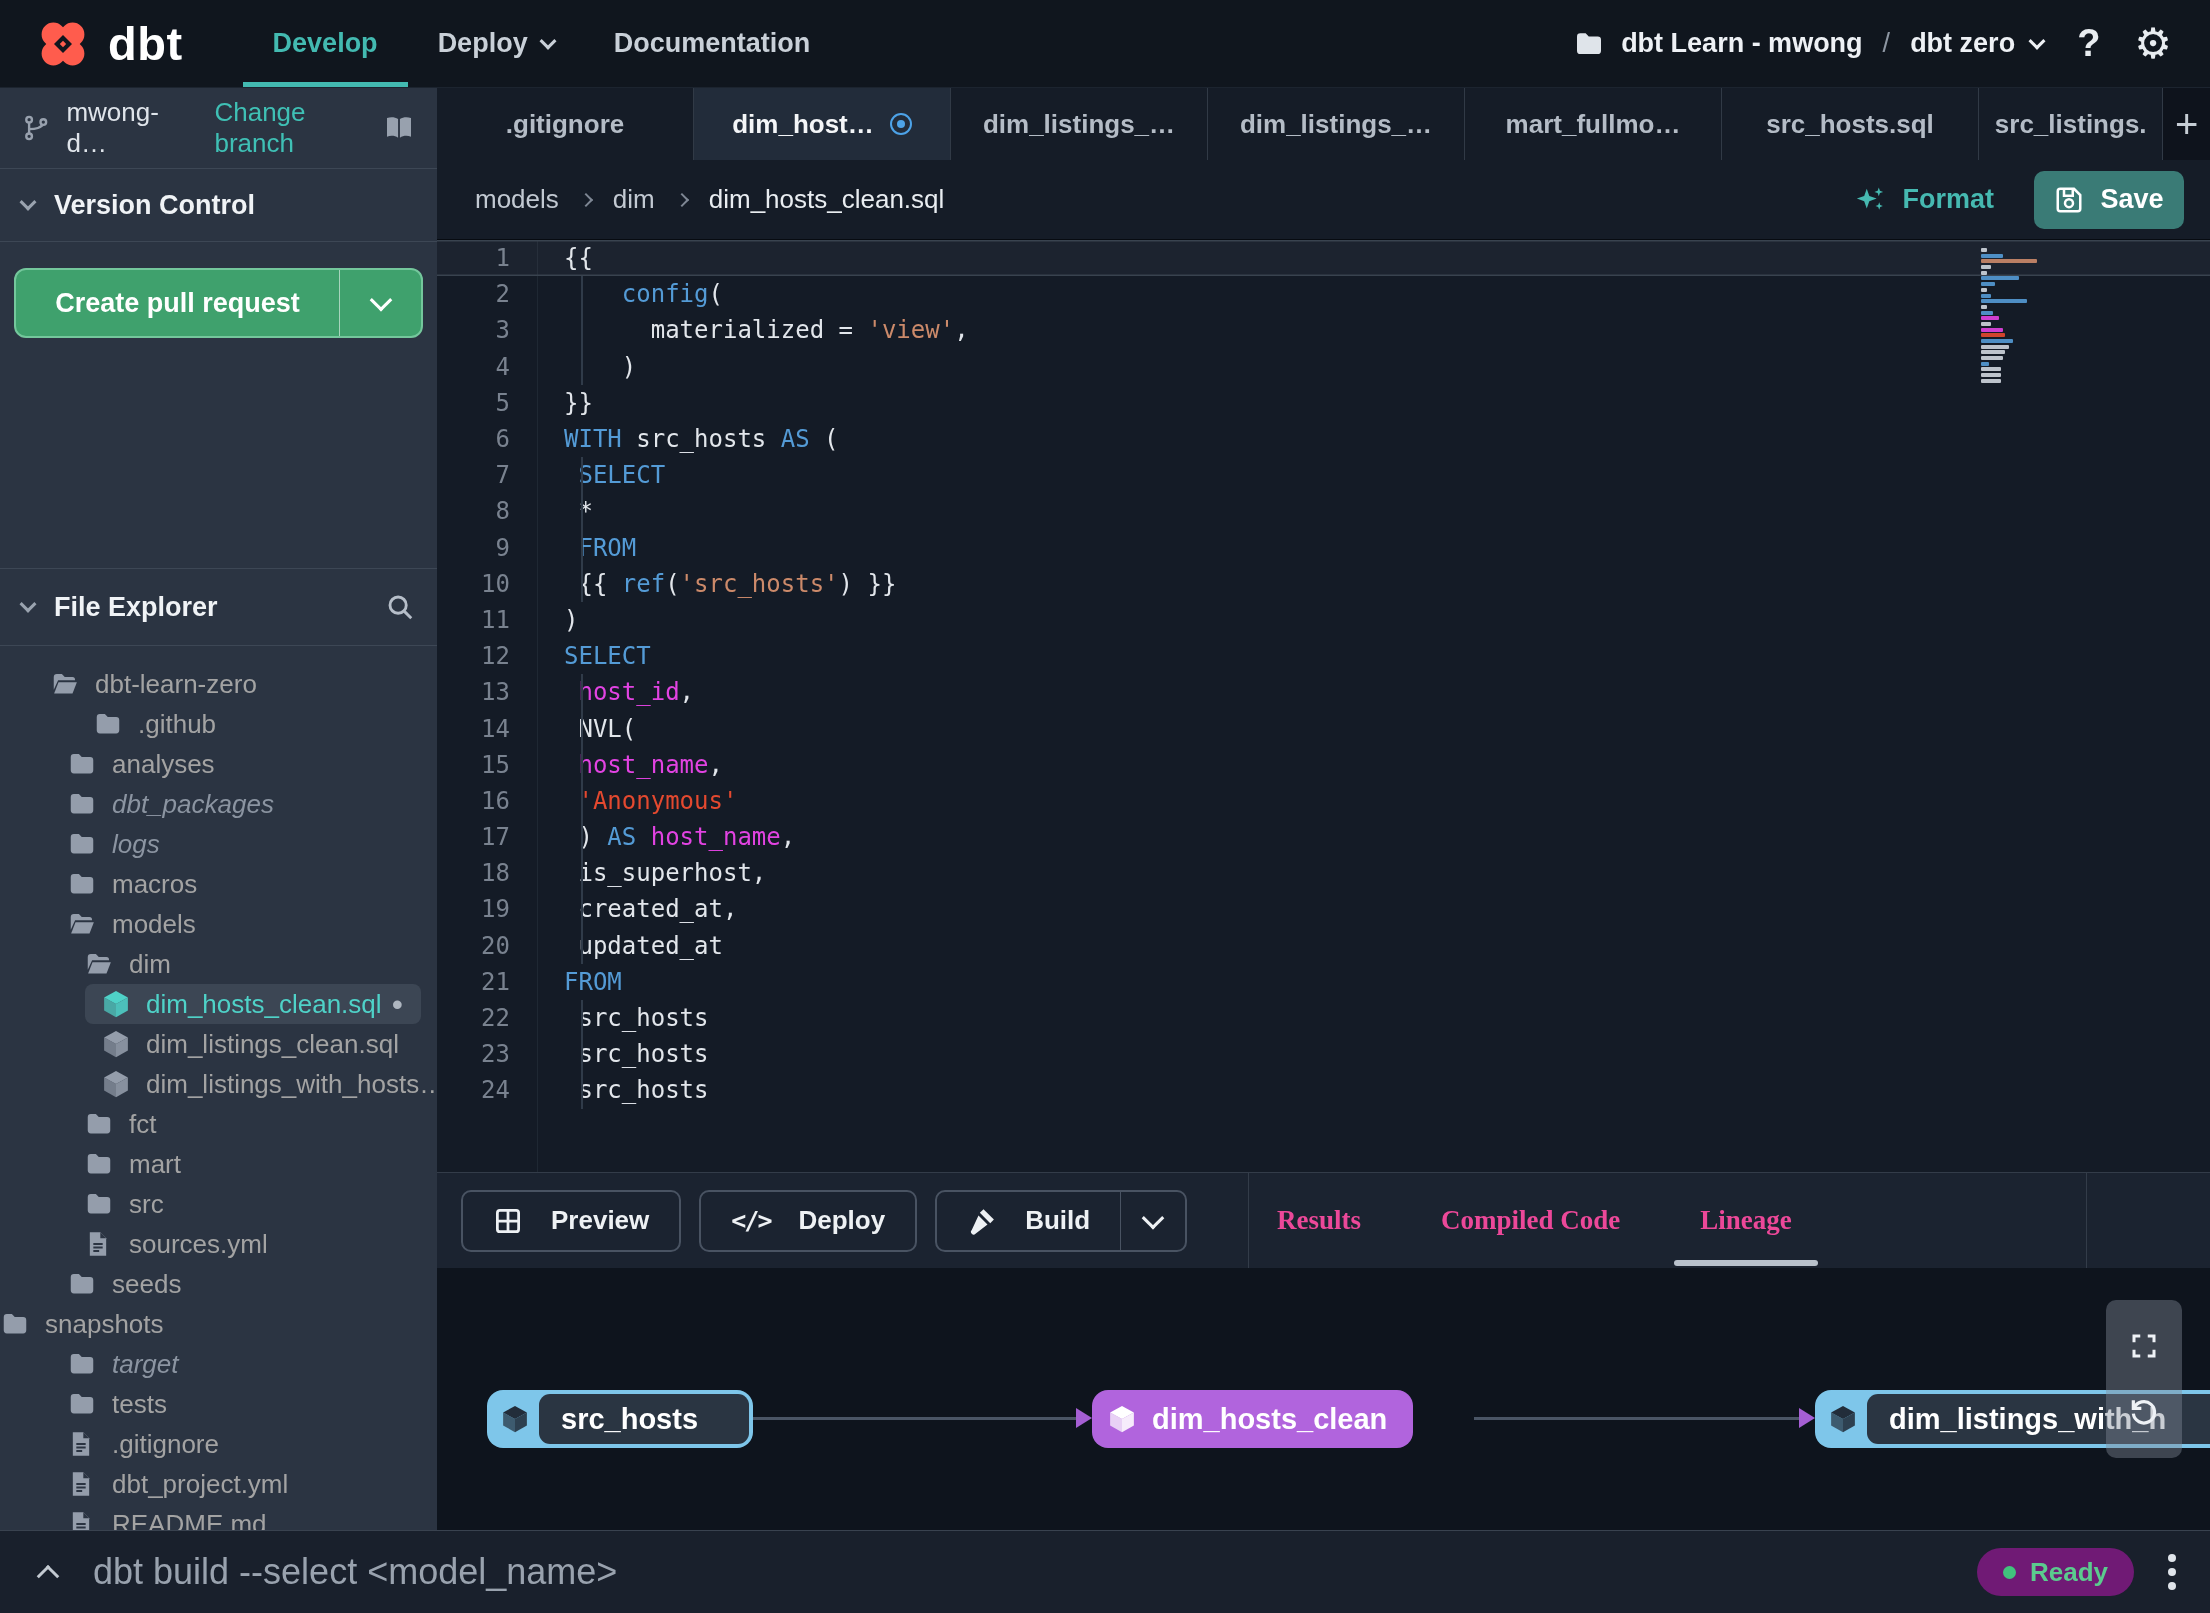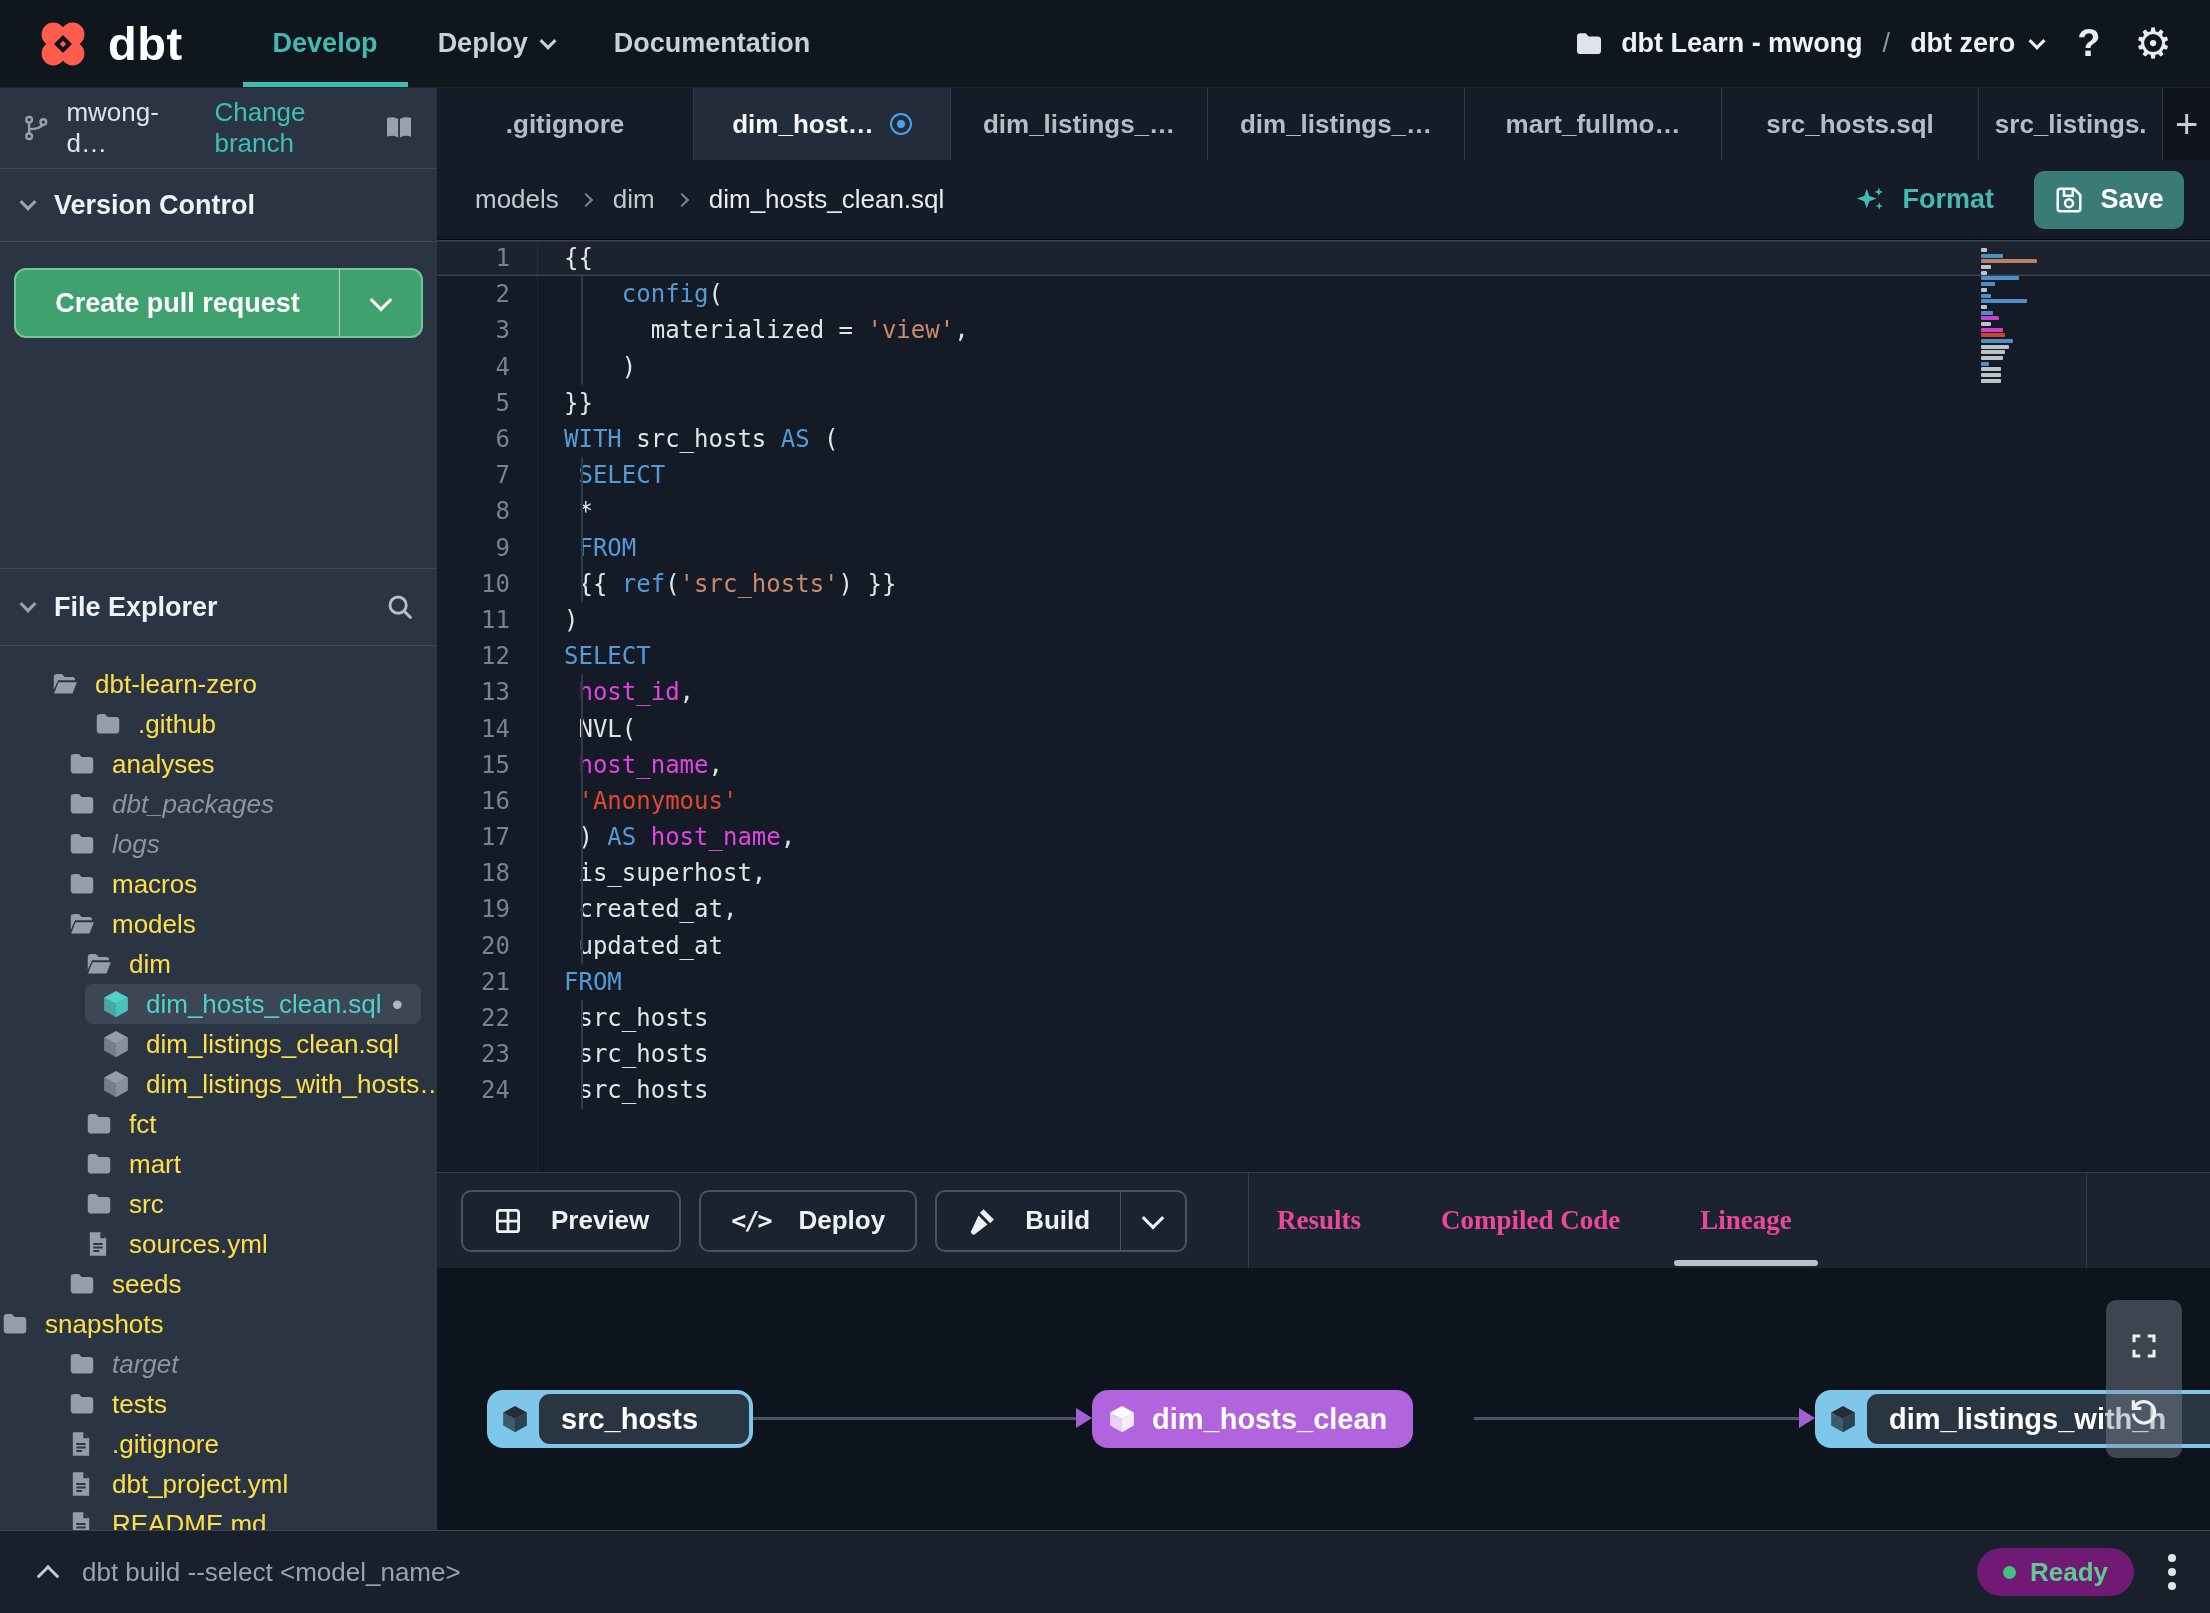--- a/index.html
+++ b/index.html
@@ -32,21 +32,21 @@
   .branch-link{font-size:26px;color:#3fc0b5;margin-left:22px;cursor:pointer;}
   .book{margin-left:auto;color:#98a1ae;display:flex;cursor:pointer;}
   .sec-header{flex:0 0 73px;display:flex;align-items:center;gap:20px;padding:0 22px;border-bottom:1px solid #3d4755;font-size:27px;font-weight:700;color:#f0f3f6;cursor:pointer;}
   .sec-header .chev{color:#9aa3af;}
   .fe-header{margin-top:230px;flex:0 0 78px;border-top:1px solid #3d4755;}
   .search-ic{margin-left:auto;color:#b6bec9;display:flex;cursor:pointer;}
   .pr-btn{margin:26px 14px 0 14px;flex:0 0 70px;background:#3fa16d;border:2px solid #74c79c;border-radius:12px;display:flex;align-items:stretch;color:#fff;overflow:hidden;cursor:pointer;}
   .pr-main{flex:1;display:flex;align-items:center;justify-content:center;font-size:27px;font-weight:600;}
   .pr-chev{width:82px;border-left:1px solid rgba(255,255,255,.55);display:flex;align-items:center;justify-content:center;}
   .tree{margin-top:18px;flex:1;overflow:hidden;}
-  .trow{height:40px;display:flex;align-items:center;font-size:26px;color:#fde047;cursor:pointer;white-space:nowrap;}
+  .trow{height:40px;display:flex;align-items:center;font-size:26px;color:#a3a3a3;cursor:pointer;white-space:nowrap;}
   .trow .ticon{flex:0 0 30px;margin-right:15px;color:#949dab;display:flex;}
   .trow.ghost{color:#8b94a1;font-style:italic;}
   .trow.selected{background:#3c4654;border-radius:8px;color:#4fd2c8;}
   .trow.selected .ticon{color:#4fd2c8;}
   .tdot{margin-left:auto;margin-right:18px;color:#aeb6c0;font-size:32px;line-height:0;}
 
   
   .tabstrip{position:absolute;left:437px;top:88px;right:0;height:72px;background:#0e131c;display:flex;}
   .tab{flex:0 0 257px;background:#151c27;border-right:1px solid #313a46;display:flex;align-items:center;justify-content:center;gap:16px;font-size:26px;font-weight:600;color:#b4bcc6;cursor:pointer;overflow:hidden;white-space:nowrap;}
   .tab.active{background:#222c3a;color:#f4f6f8;}
@@ -99,21 +99,21 @@
   .v-model .nlabel{color:#fff;font-size:29px;font-weight:700;white-space:nowrap;}
   .ln1{left:50px;width:266px;}
   .ln2{left:655px;}
   .ln3{left:1378px;width:880px;}
   .ctrlpanel{position:absolute;left:1669px;top:32px;width:76px;height:158px;background:rgba(128,138,152,.42);border-radius:10px;display:flex;flex-direction:column;align-items:center;justify-content:space-around;z-index:6;color:#eef2f6;padding:14px 0;}
   .ctrlpanel span{cursor:pointer;display:flex;}
 
   
   .statusbar{position:absolute;left:0;right:0;bottom:0;height:83px;background:#19202c;border-top:1px solid #39424f;display:flex;align-items:center;padding:0 34px;z-index:11;}
   .sb-toggle{color:#c3cad2;cursor:pointer;display:flex;padding:6px;}
-  .sb-cmd{margin-left:20px;font-size:26px;color:#99a2ae;}
+  .sb-cmd{margin-left:31px;font-size:36px;color:#99a2ae;}
   .ready{margin-left:auto;height:48px;border-radius:24px;background:#701a75;display:flex;align-items:center;gap:14px;padding:0 26px;}
   .ready .dot{width:13px;height:13px;border-radius:50%;background:#41c27d;}
   .ready .rtext{font-size:26px;font-weight:600;color:#5bcb8e;}
   .kebab{margin-left:34px;display:flex;flex-direction:column;gap:6px;cursor:pointer;}
   .kebab i{width:8px;height:8px;border-radius:50%;background:#dfe4ea;}
 </style>
 </head>
 <body>
 
 <header class="topnav">

